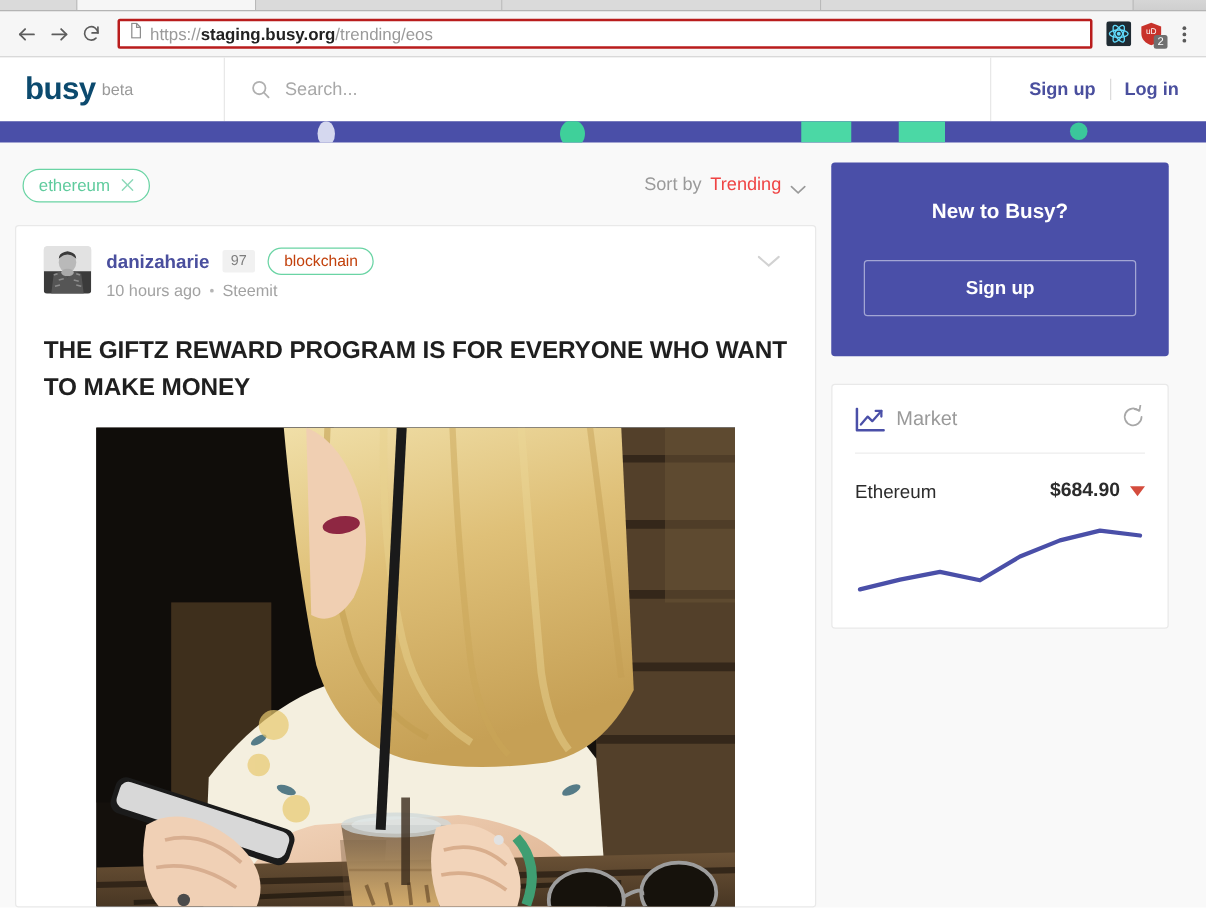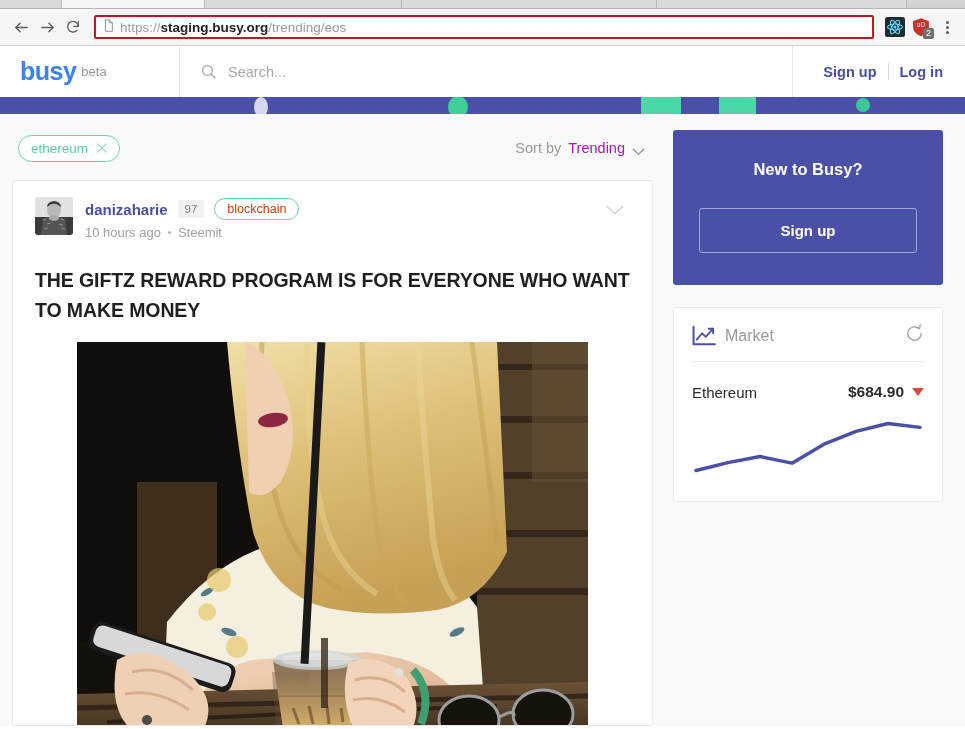--- a/index.html
+++ b/index.html
@@ -77,21 +77,21 @@
     background: #ffffff;
     display: flex; align-items: stretch;
     border-bottom: none;
   }
   #logo-block {
     width: 180px;
     display: flex; align-items: center;
     padding-left: 20px;
     border-right: 1px solid #e8e8e8;
   }
-  #logo-text { font-size: 25px; font-weight: bold; color: #3b82f6; letter-spacing: -0.5px; }
+  #logo-text { font-size: 25px; font-weight: bold; color: #0c4a6e; letter-spacing: -0.5px; }
   #logo-beta { font-size: 13px; color: #9a9a9a; margin-left: 5px; }
   #search-block {
     flex: 1 1 auto;
     display: flex; align-items: center;
     padding-left: 20px;
     border-right: 1px solid #e8e8e8;
   }
   #search-input {
     border: none; outline: none;
     font-size: 14.5px; color: #a16207;
@@ -118,21 +118,21 @@
     position: relative;
     overflow: hidden;
   }
   .nav-block-green { position: absolute; top: 0; height: 17px; background: #4bd8a5; }
   .nav-dot { position: absolute; border-radius: 50%; }
 
   
   #page-body {
     display: flex;
     padding: 16px 12px 0 12px;
-    gap: 20px;
+    gap: 12px;
     height: 612px;
     background: #f9f9f9;
   }
   #main-col { width: 641px; flex: 0 0 641px; }
   #side-col { width: 270px; flex: 0 0 270px; }
 
   
   #filter-row {
     display: flex; align-items: center; justify-content: space-between;
     height: 36px; margin-bottom: 14px; padding: 0 8px 0 6px;
@@ -140,21 +140,21 @@
   #tag-pill {
     display: inline-flex; align-items: center; gap: 9px;
     border: 1px solid #6ad4a4; border-radius: 16px;
     padding: 5px 12px;
     color: #5fcb9d; font-size: 13.5px;
     background: #ffffff; cursor: pointer;
   }
   #tag-close { font-size: 13px; color: #8dd9ba; line-height: 1; }
   #sort-block { display: flex; align-items: flex-end; gap: 7px; cursor: pointer; }
   #sort-label { color: #9a9a9a; font-size: 14.5px; }
-  #sort-value { color: #a21caf; font-size: 14.5px; }
+  #sort-value { color: #ef4444; font-size: 14.5px; }
 
   
   #post-card {
     background: #ffffff;
     border: 1px solid #e9e9e9;
     border-radius: 3px;
     padding: 16px 22px 0 22px;
     overflow: hidden;
     height: 546px;
   }

